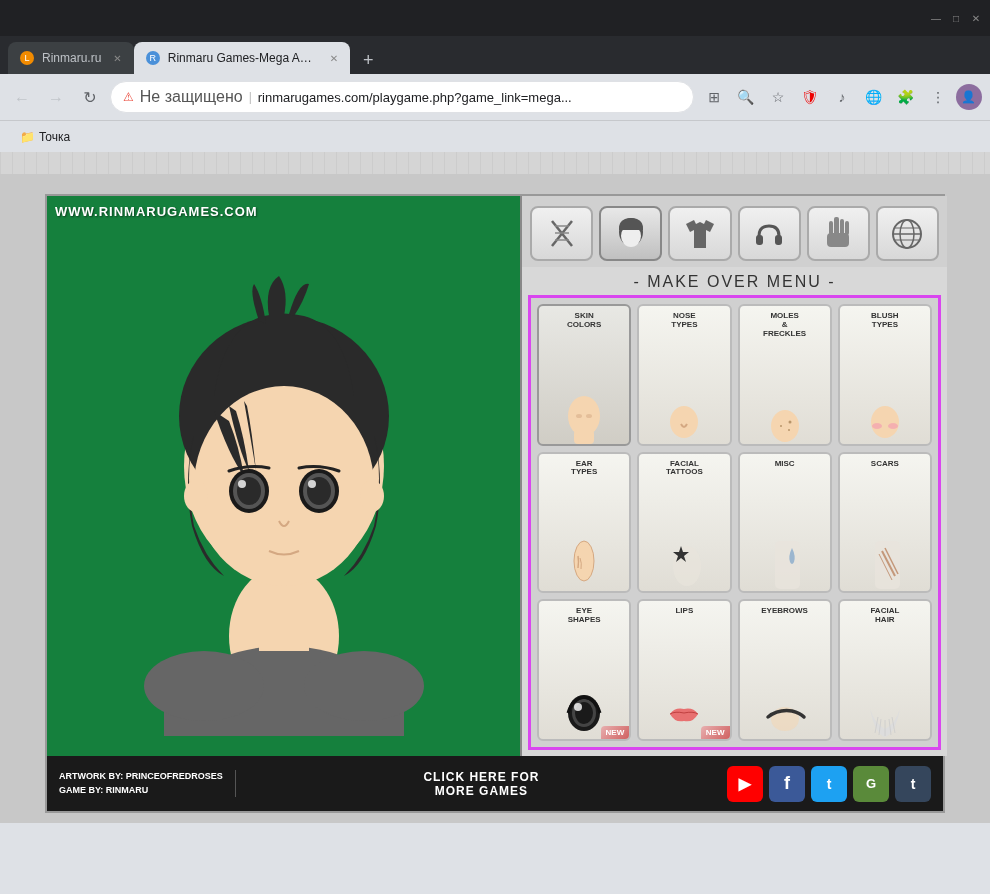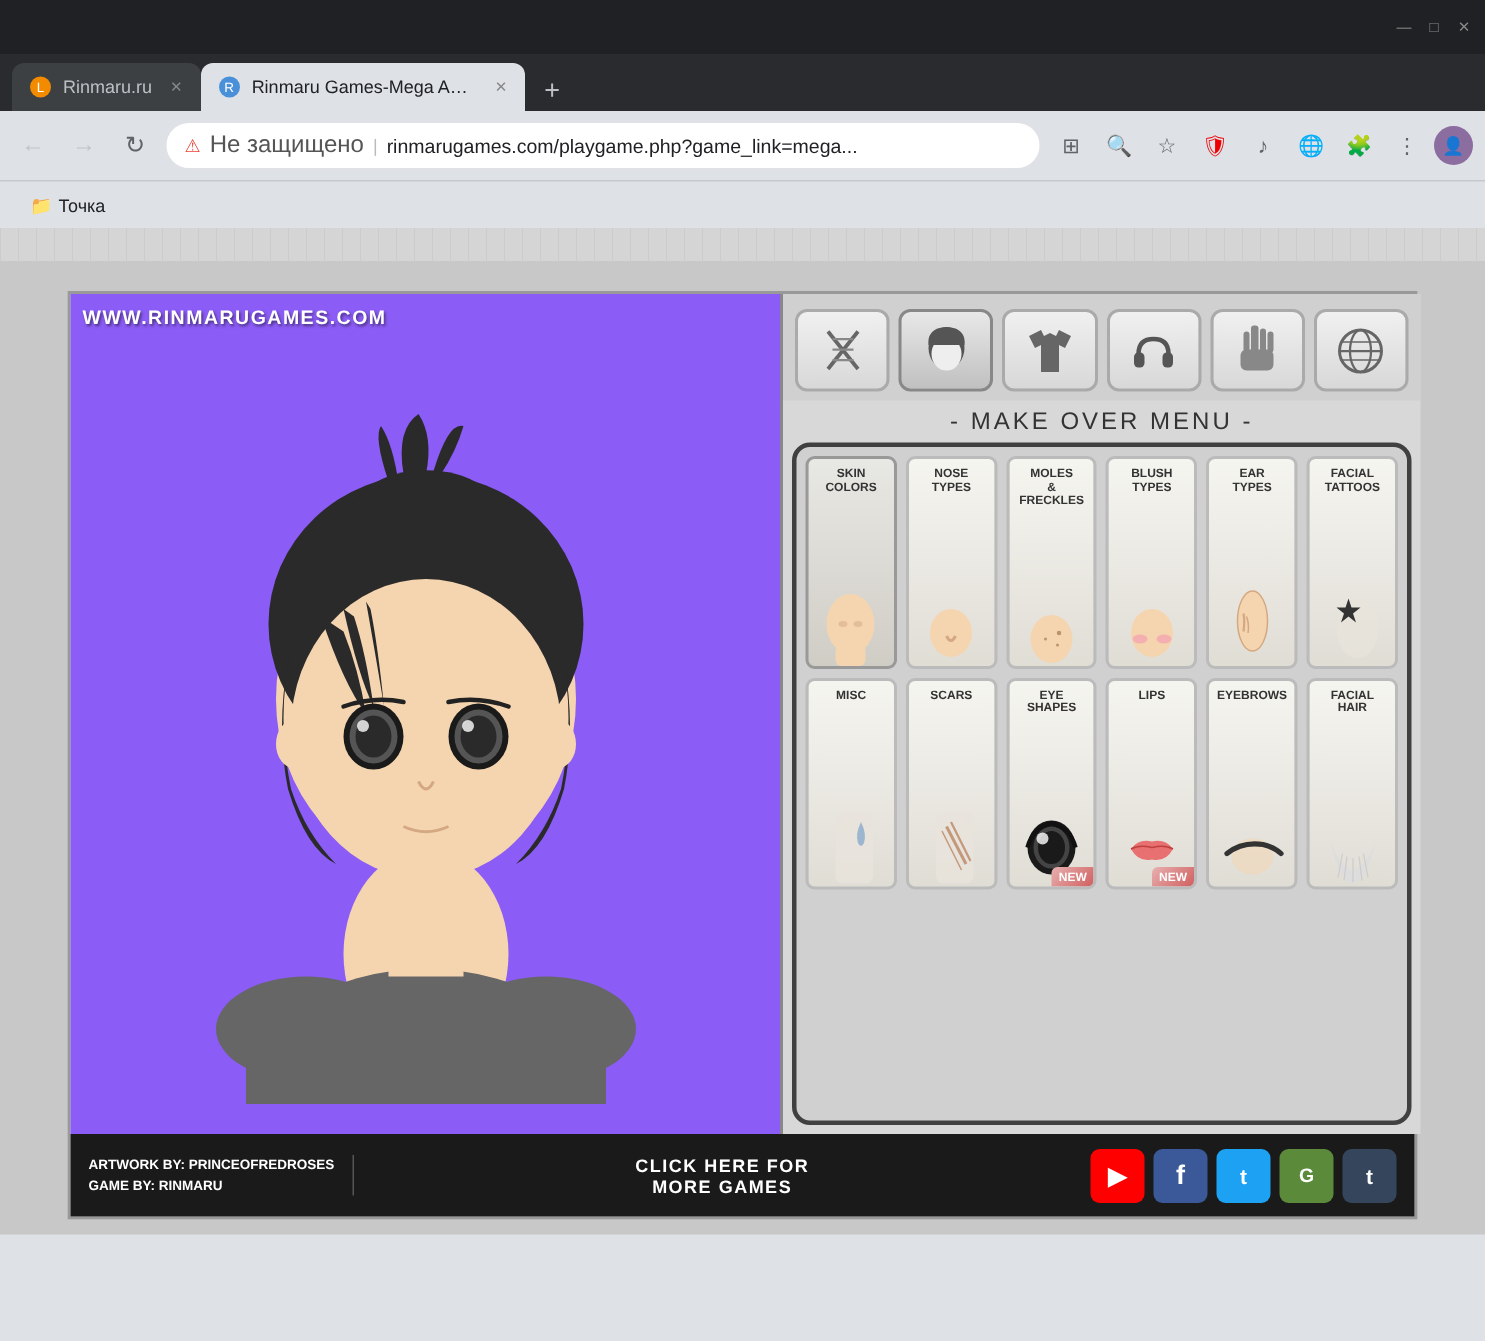--- a/index.html
+++ b/index.html
@@ -110,21 +110,21 @@
     .game-main {
       display: flex;
       width: 900px;
       height: 560px;
     }
 
     
     .character-panel {
       width: 475px;
       height: 560px;
-      background: #8b5cf6;
+      background: #15803d;
       position: relative;
       border-right: 2px solid #888;
       overflow: hidden;
     }
 
     .watermark {
       position: absolute;
       top: 8px;
       left: 8px;
       font-family: 'Arial Black', sans-serif;
@@ -184,26 +184,26 @@
       font-size: 16px;
       font-weight: 400;
       color: #333;
       padding: 6px 0 4px 0;
       letter-spacing: 2px;
     }
 
     
     .menu-grid {
       display: grid;
-      grid-template-columns: repeat(6, 1fr);
+      grid-template-columns: repeat(4, 1fr);
       grid-template-rows: repeat(3, 1fr);
       gap: 6px;
       padding: 6px;
-      border: 3px solid #404040;
-      border-radius: 12px;
+      border: 3px solid #d946ef;
+      border-radius: 0;
       margin: 0 6px 6px 6px;
       background: #d0d0d0;
       flex: 1;
     }
 
     .menu-item {
       background: linear-gradient(to bottom, #f5f5f0, #e0ddd5);
       border: 2px solid #bbb;
       border-radius: 6px;
       display: flex;

